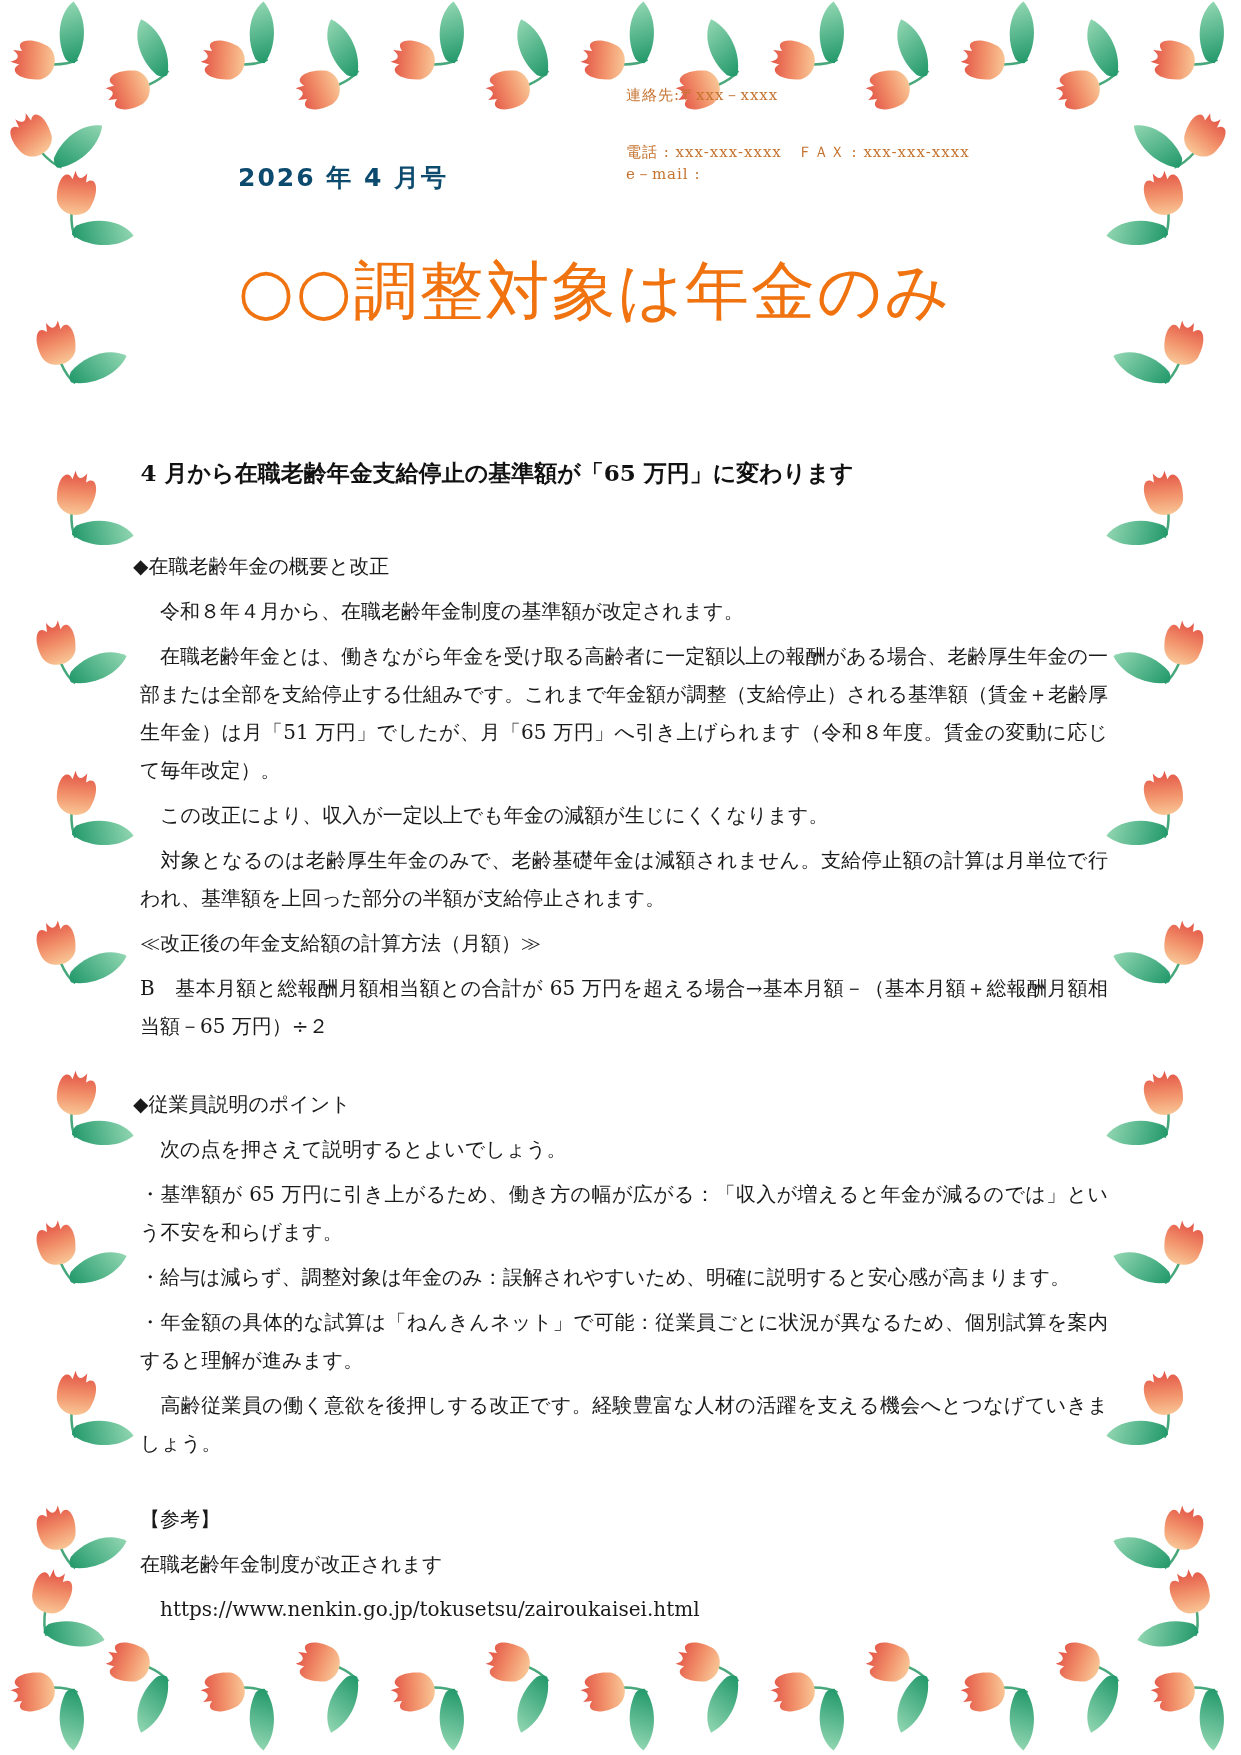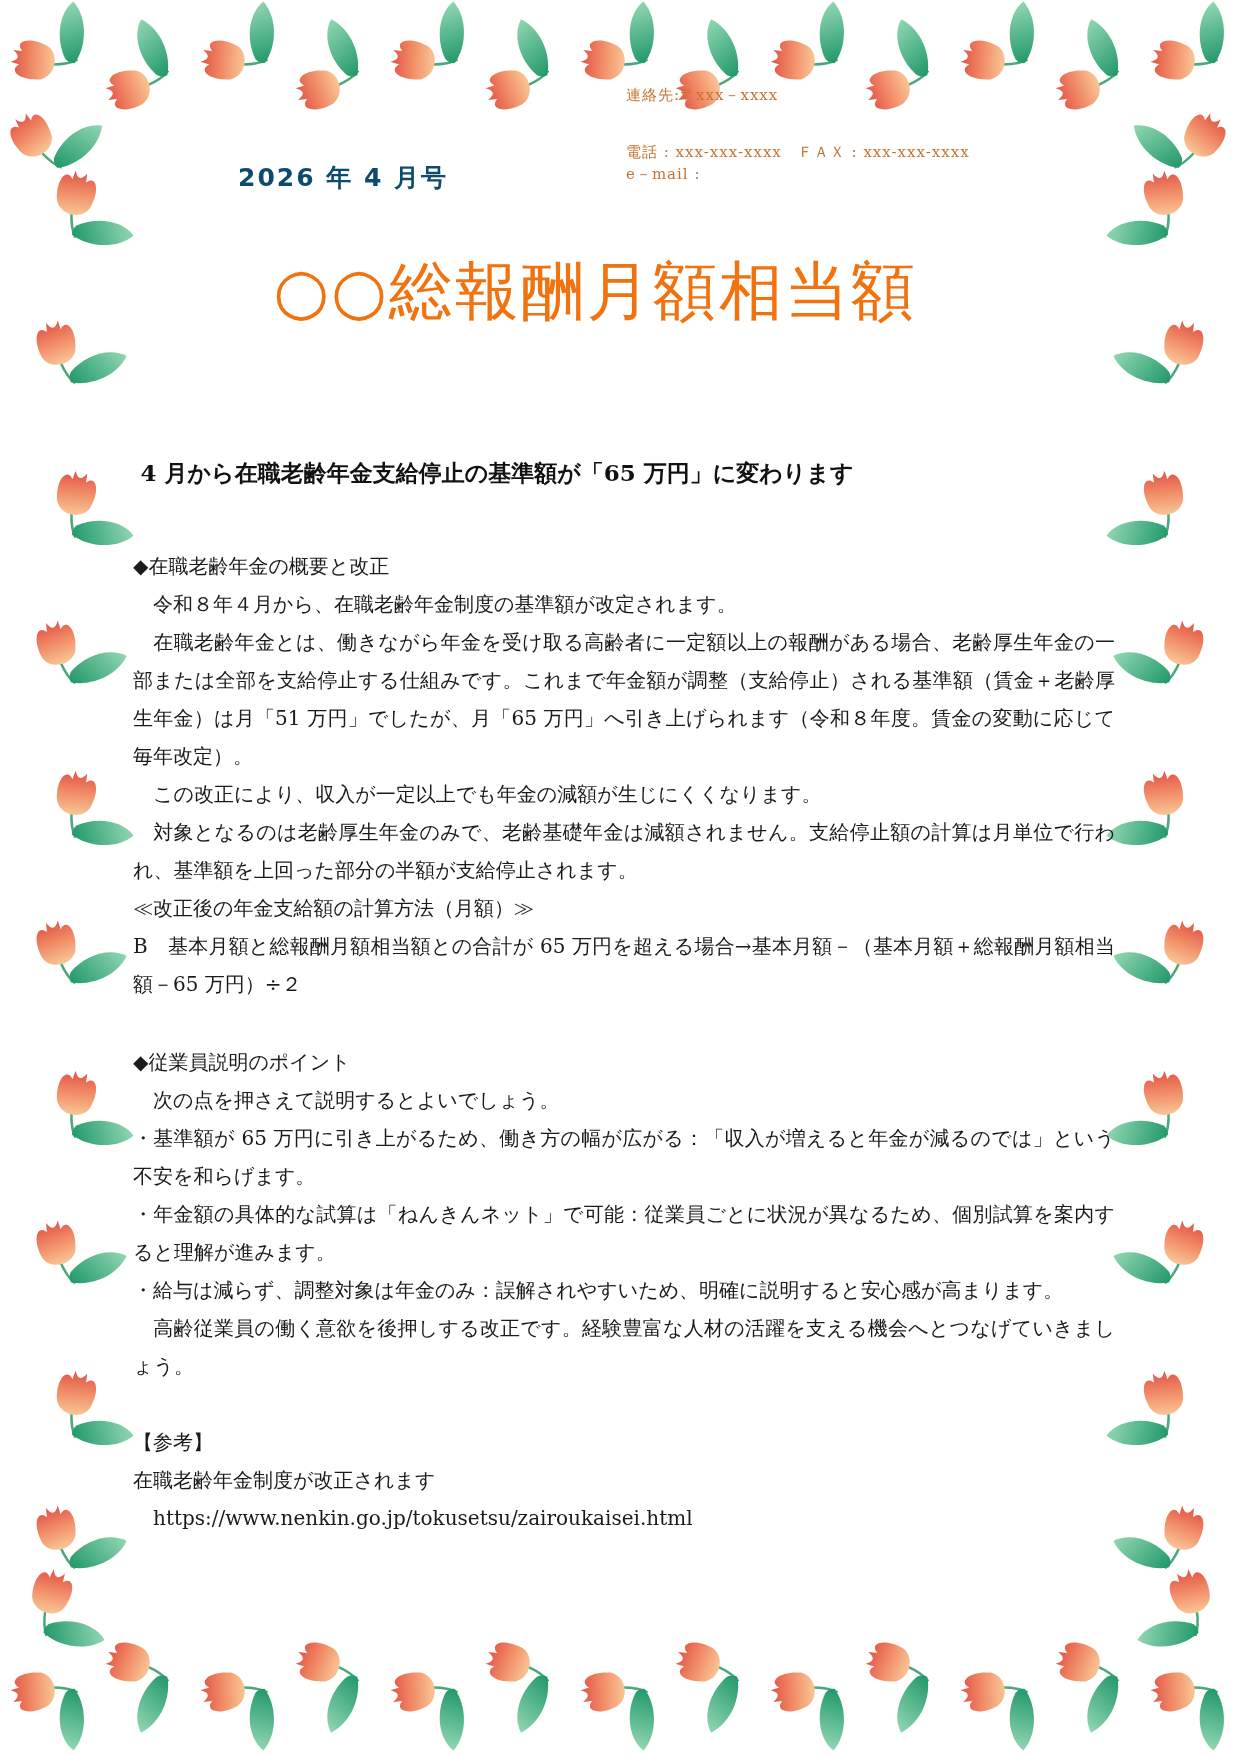--- a/index.html
+++ b/index.html
@@ -31,21 +31,21 @@
   }
   .headline{
     position:absolute;top:458px;left:0;width:994px;margin:0;
     text-align:center;font-weight:bold;font-size:23px;color:#111;
   }
   
   .doc-body{
     position:absolute;top:547px;left:133px;width:982px;
     font-size:20px;line-height:38px;text-align:justify;
   }
-  .doc-body p{margin:0;}
+  .doc-body p{margin:7px;}
   .sec-h{margin:0;font-weight:normal;font-size:20px;}
   .gap{margin-top:40px;}
   .gap-sm{margin-top:38px;}
 </style>
 </head>
 <body>
 
 <svg id="tulip-border" viewBox="0 0 1241 1755" xmlns="http://www.w3.org/2000/svg" aria-hidden="true">
   <defs>
     <linearGradient id="flowerGrad" gradientUnits="userSpaceOnUse" x1="0" y1="-40" x2="8" y2="8">
@@ -120,42 +120,42 @@
 </svg>
 
 <div class="contact">
   <div class="addr">連絡先:〒xxx－xxxx</div>
   <div>電話 : xxx-xxx-xxxx　ＦＡＸ : xxx-xxx-xxxx</div>
   <div>e－mail :</div>
 </div>
 
 <div class="issue">2026 年 4 月号</div>
 
-<h1 class="title">○○総報酬月額相当額</h1>
+<h1 class="title">○○調整対象は年金のみ</h1>
 
 <h2 class="headline">4 月から在職老齢年金支給停止の基準額が「65 万円」に変わります</h2>
 
 <div class="doc-body">
 
   <section>
     <h3 class="sec-h">◆在職老齢年金の概要と改正</h3>
     <p>　令和８年４月から、在職老齢年金制度の基準額が改定されます。</p>
     <p>　在職老齢年金とは、働きながら年金を受け取る高齢者に一定額以上の報酬がある場合、老齢厚生年金の一部または全部を支給停止する仕組みです。これまで年金額が調整（支給停止）される基準額（賃金＋老齢厚生年金）は月「51 万円」でしたが、月「65 万円」へ引き上げられます（令和８年度。賃金の変動に応じて毎年改定）。</p>
     <p>　この改正により、収入が一定以上でも年金の減額が生じにくくなります。</p>
     <p>　対象となるのは老齢厚生年金のみで、老齢基礎年金は減額されません。支給停止額の計算は月単位で行われ、基準額を上回った部分の半額が支給停止されます。</p>
     <p>≪改正後の年金支給額の計算方法（月額）≫</p>
     <p>B　基本月額と総報酬月額相当額との合計が 65 万円を超える場合→基本月額－（基本月額＋総報酬月額相当額－65 万円）÷２</p>
   </section>
 
   <section class="gap">
     <h3 class="sec-h">◆従業員説明のポイント</h3>
     <p>　次の点を押さえて説明するとよいでしょう。</p>
     <p>・基準額が 65 万円に引き上がるため、働き方の幅が広がる：「収入が増えると年金が減るのでは」という不安を和らげます。</p>
+    <p>・給与は減らず、調整対象は年金のみ：誤解されやすいため、明確に説明すると安心感が高まります。</p>
     <p>・年金額の具体的な試算は「ねんきんネット」で可能：従業員ごとに状況が異なるため、個別試算を案内すると理解が進みます。</p>
-    <p>・給与は減らず、調整対象は年金のみ：誤解されやすいため、明確に説明すると安心感が高まります。</p>
   </section>
 
   <p class="gap-sm">　高齢従業員の働く意欲を後押しする改正です。経験豊富な人材の活躍を支える機会へとつなげていきましょう。</p>
 
   <div class="gap-sm">
     <p>【参考】</p>
     <p>在職老齢年金制度が改正されます</p>
     <p>　https://www.nenkin.go.jp/tokusetsu/zairoukaisei.html</p>
   </div>
 

